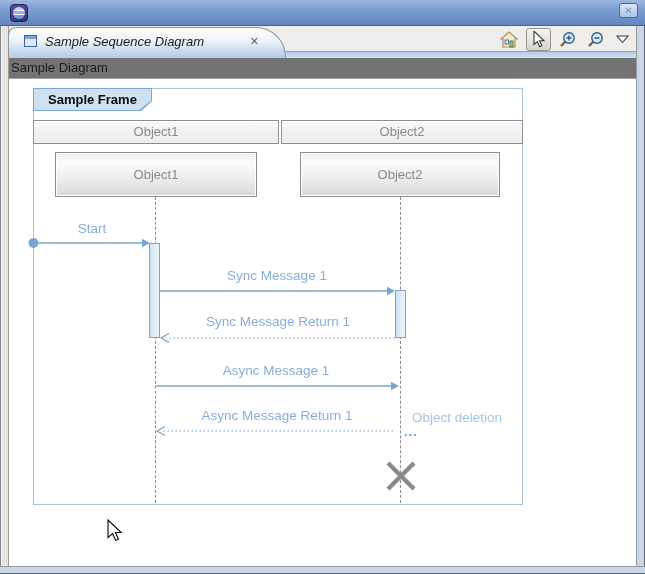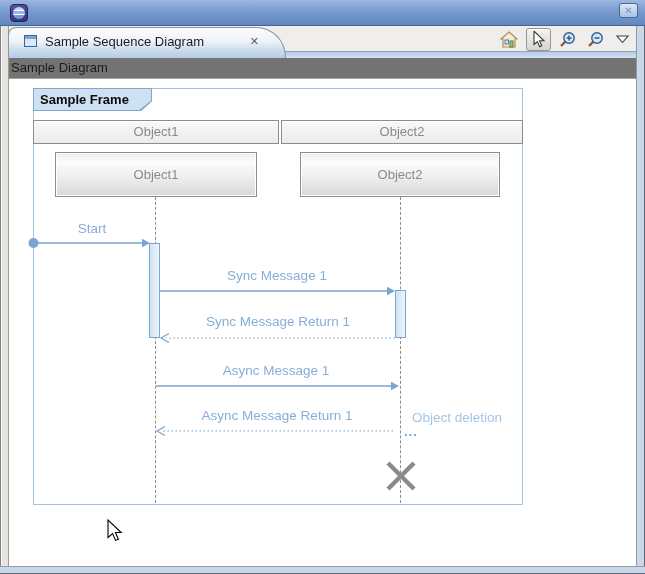--- a/index.html
+++ b/index.html
@@ -47,21 +47,21 @@
     background:linear-gradient(180deg,#b5cce8,#d3e1f1);border-top:1px solid #98a2ae;box-sizing:border-box;
   }
   .tab{
     position:absolute;left:8px;top:27px;width:278px;height:31px;z-index:3;
     background:linear-gradient(180deg,#fdfdfd 0%,#eef2f7 45%,#cdddef 72%,#b5cce8 100%);
     border:1px solid #8b94a0;border-bottom:none;border-radius:8px 30px 0 0;box-sizing:border-box;
     display:flex;align-items:center;padding:0 14px 4px 15px;gap:8px;
   }
   .tab-icon{width:13px;height:12px;border:1px solid #3d64a0;box-sizing:border-box;
     background:linear-gradient(180deg,#7ba3d0 0 3px,#d9e9f8 3px);}
-  .tab-label{font-size:13px;color:#1c1c1c;white-space:nowrap;flex:1;}
+  .tab-label{font-size:13px;color:#1c1c1c;white-space:nowrap;flex:1;font-style:italic;}
   .tab-close{font-size:11px;font-weight:bold;color:#5f5f5f;padding-right:12px;}
   
   .toolbar{position:absolute;top:28px;left:498px;height:23px;z-index:4;display:flex;align-items:center;}
   .tb{display:flex;align-items:center;justify-content:center;}
   .tb-home{width:22px;height:22px;}
   .tb-select{
     width:25px;height:23px;margin-left:6px;border:1px solid #9a968f;border-radius:3px;box-sizing:border-box;
     background:linear-gradient(180deg,#f5f4f2,#d8d5d0);box-shadow:inset 0 1px 0 #ffffff;
   }
   .tb-zoom{width:24px;height:22px;margin-left:4px;}
@@ -76,21 +76,21 @@
   .canvas{position:absolute;left:9px;top:79px;width:627px;height:487px;background:#fff;}
   .frame-rect{position:absolute;left:33px;top:88px;width:490px;height:417px;
     border:1px solid #a6c4de;box-sizing:border-box;}
   .frame-label-outer{
     position:absolute;left:33px;top:88px;width:119px;height:23px;background:#7fa8cf;
     clip-path:polygon(0 0,100% 0,100% 58%,91% 100%,0 100%);
   }
   .frame-label-inner{
     position:absolute;left:1px;top:1px;width:117px;height:21px;background:#cde1f3;
     clip-path:polygon(0 0,100% 0,100% 56%,90% 100%,0 100%);
-    font-size:13px;font-weight:bold;color:#0a0a0a;line-height:21px;padding-left:6px;box-sizing:border-box;
+    font-size:13px;font-weight:bold;color:#0a0a0a;line-height:21px;padding-left:14px;box-sizing:border-box;
   }
   .obj-header{
     position:absolute;top:120px;height:24px;border:1px solid #8d8d8d;box-sizing:border-box;
     background:linear-gradient(180deg,#f8f8f8,#ececec);box-shadow:inset 0 1px 0 #ffffff;
     color:#8a8a8a;font-size:13px;text-align:center;line-height:22px;
   }
   .obj-header1{left:33px;width:246px;}
   .obj-header2{left:281px;width:242px;}
   .obj-box{
     position:absolute;top:152px;height:45px;border:1px solid #8d8d8d;box-sizing:border-box;

